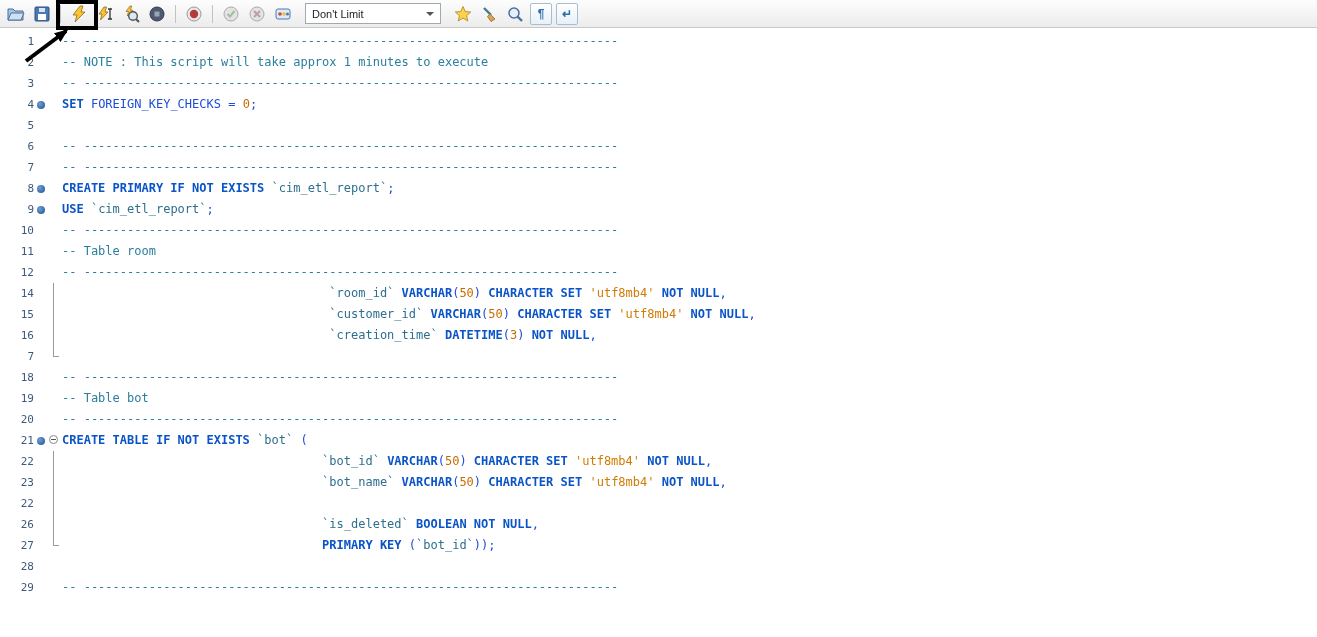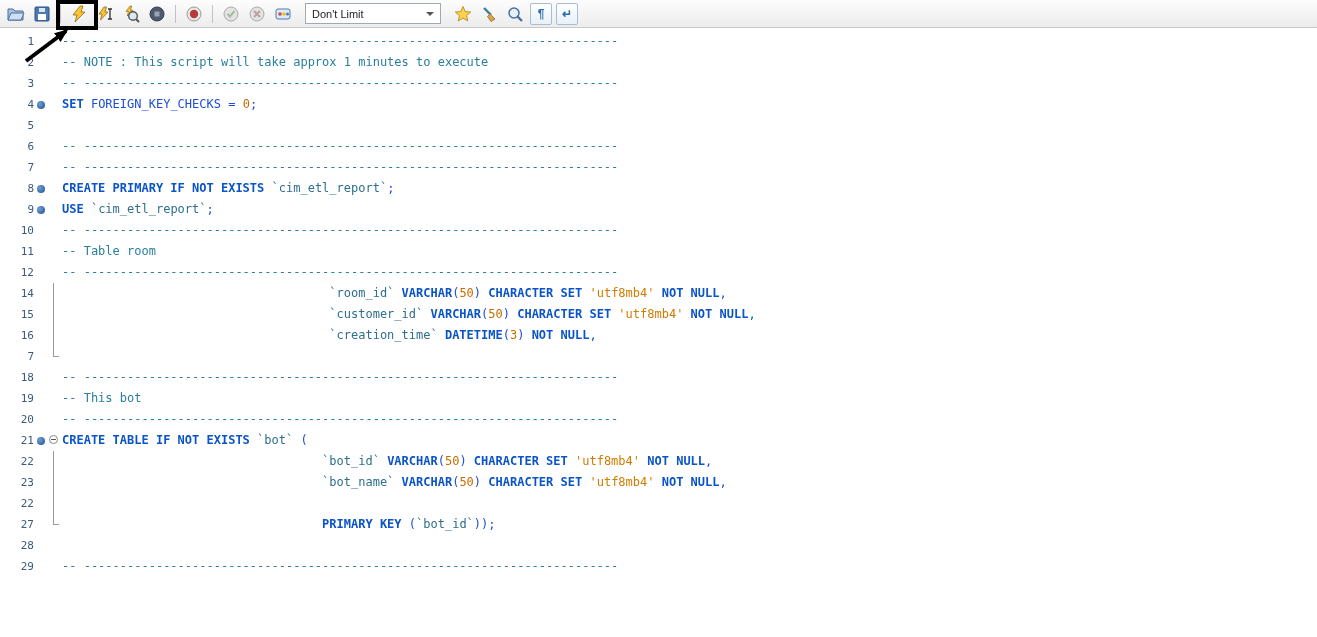--- a/index.html
+++ b/index.html
@@ -299,21 +299,21 @@
     <div class="row">
       <span class="ln">18</span>
       <span class="mk"></span>
       <span class="fd"></span>
       <span class="code"><span class="sg-cm">-- --------------------------------------------------------------------------</span></span>
     </div>
     <div class="row">
       <span class="ln">19</span>
       <span class="mk"></span>
       <span class="fd"></span>
-      <span class="code"><span class="sg-cm">-- This bot</span></span>
+      <span class="code"><span class="sg-cm">-- Table bot</span></span>
     </div>
     <div class="row">
       <span class="ln">20</span>
       <span class="mk"></span>
       <span class="fd"></span>
       <span class="code"><span class="sg-cm">-- --------------------------------------------------------------------------</span></span>
     </div>
     <div class="row">
       <span class="ln">21</span>
       <span class="mk dot"></span>
@@ -331,20 +331,26 @@
       <span class="mk"></span>
       <span class="fd line"></span>
       <span class="code">                                    <span class="sg-id">`bot_name`</span><span class="sg-pl"> </span><span class="sg-kw">VARCHAR</span><span class="sg-pl">(</span><span class="sg-nm">50</span><span class="sg-pl">) </span><span class="sg-kw">CHARACTER SET</span><span class="sg-pl"> </span><span class="sg-st">'utf8mb4'</span><span class="sg-pl"> </span><span class="sg-kw">NOT NULL</span><span class="sg-pl">,</span></span>
     </div>
     <div class="row">
       <span class="ln">22</span>
       <span class="mk"></span>
       <span class="fd line"></span>
     </div>
     <div class="row">
+      <span class="ln">26</span>
+      <span class="mk"></span>
+      <span class="fd line"></span>
+      <span class="code">                                    <span class="sg-id">`is_deleted`</span><span class="sg-pl"> </span><span class="sg-kw">BOOLEAN</span><span class="sg-pl"> </span><span class="sg-kw">NOT NULL</span><span class="sg-pl">,</span></span>
+    </div>
+    <div class="row">
       <span class="ln">27</span>
       <span class="mk"></span>
       <span class="fd end"></span>
       <span class="code">                                    <span class="sg-kw">PRIMARY KEY</span><span class="sg-pl"> (</span><span class="sg-id">`bot_id`</span><span class="sg-pl">));</span></span>
     </div>
     <div class="row">
       <span class="ln">28</span>
       <span class="mk"></span>
       <span class="fd"></span>
       <span class="code"></span>

